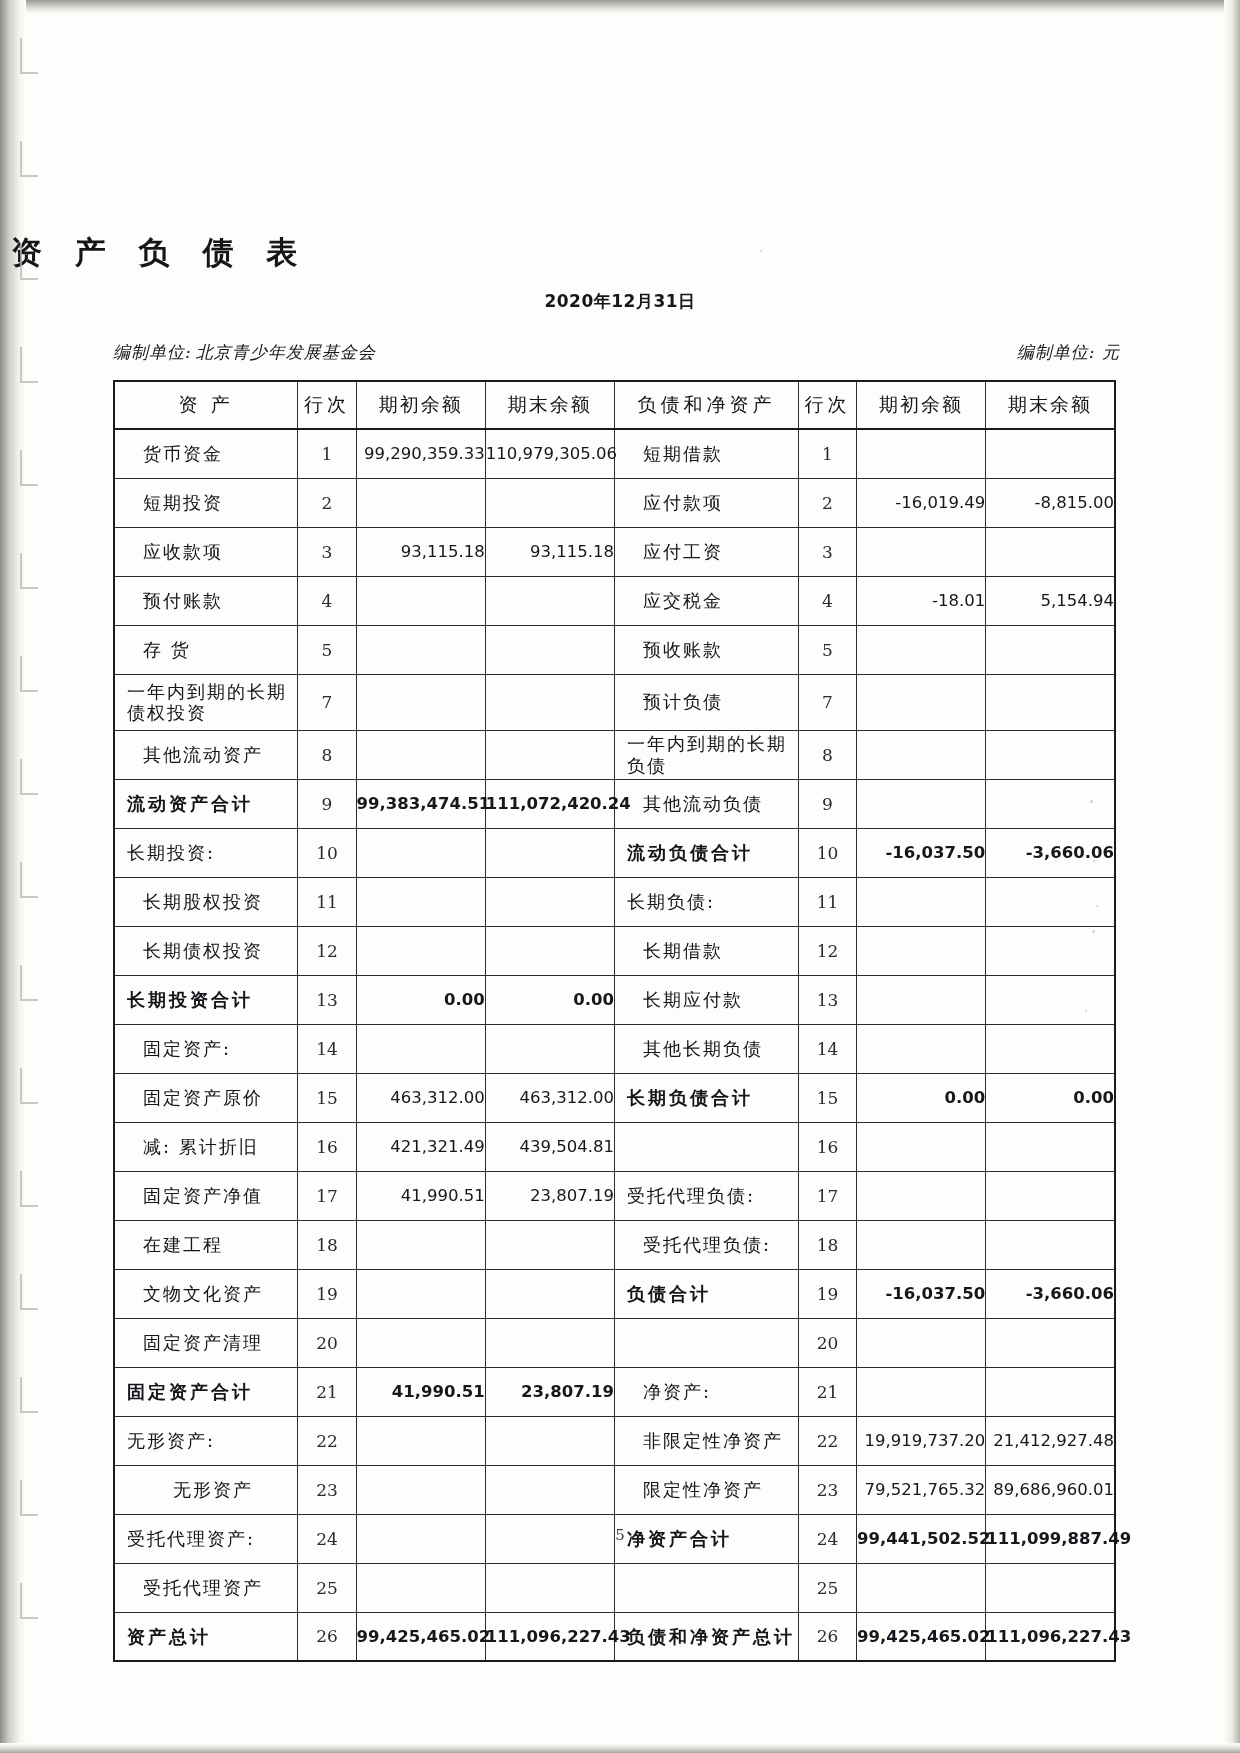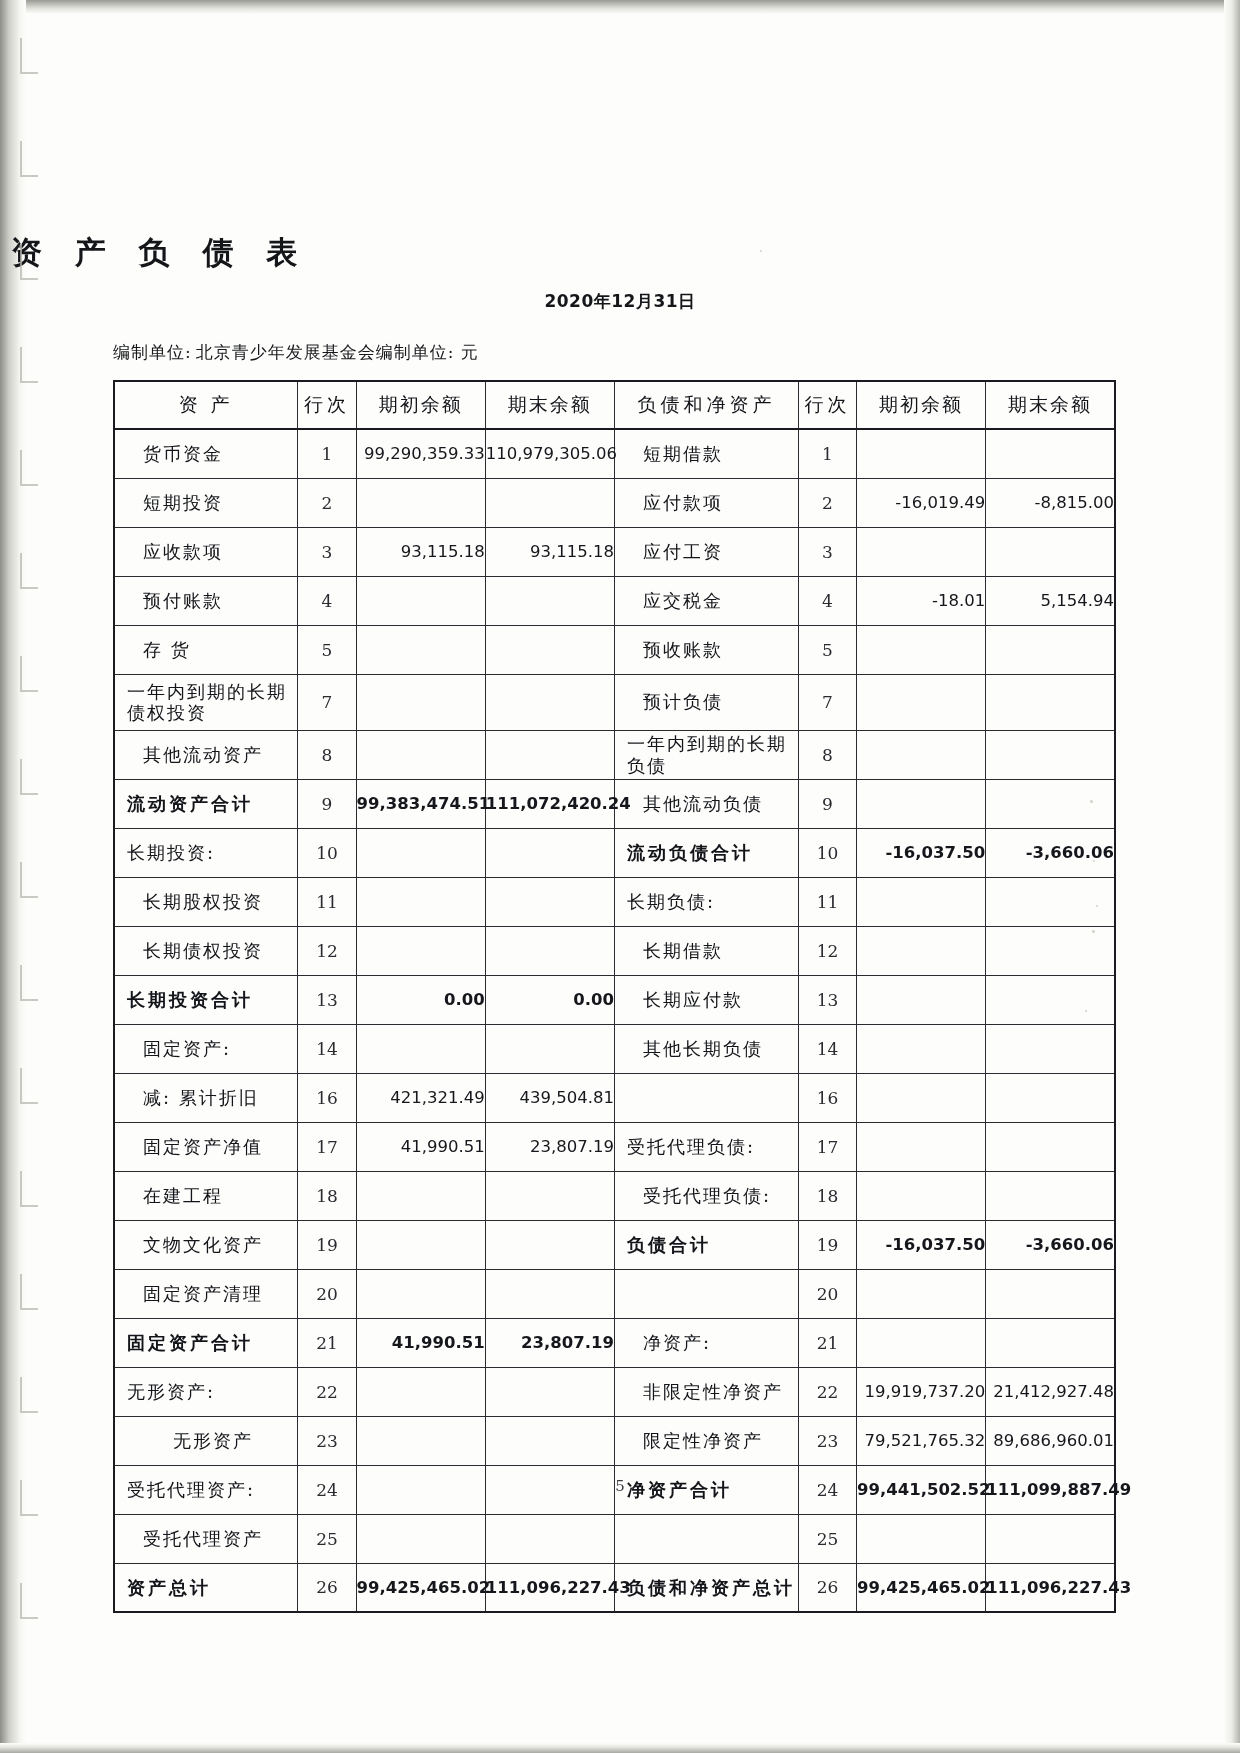--- a/index.html
+++ b/index.html
@@ -66,26 +66,27 @@
     text-align: center;
     font-size: 17px;
     font-weight: 700;
     color: #15161a;
     margin-top: 16px;
     letter-spacing: .5px;
   }
 
   .meta-row {
     display: flex;
-    justify-content: flex-start;
+    justify-content: space-between;
     align-items: flex-end;
     margin: 28px 120px 16px 113px;
     font-family: "DejaVu Serif", "Liberation Serif", serif;
     font-size: 17px;
     color: #17181c;
+    font-style: italic;
   }
   .meta-left .lbl { letter-spacing: 1px; }
   .meta-left .val { margin-left: 4px; letter-spacing: 1px; }
   .meta-right { letter-spacing: 1px; }
 
   table.bs {
     margin: 9px 0 0 113px;
     width: 1003px;
     border-collapse: collapse;
     table-layout: fixed;
@@ -102,21 +103,21 @@
   table.bs {
     border: 2px solid #1a1b20;
   }
 
   thead th {
     height: 46px;
     font-size: 19px;
     text-align: center;
     letter-spacing: 4px;
     border-bottom: 2px solid #1a1b20 !important;
-    font-family: Liberation Serif, serif;
+    font-family: Liberation Sans, sans-serif;
   }
   thead th.amt { letter-spacing: 2px; }
 
   tbody tr { height: 49px; }
   tbody tr.tall { height: 56px; }
 
   td.label {
     font-size: 18px;
     letter-spacing: 2px;
     padding-left: 16px;
@@ -350,20 +351,30 @@
           </tr>
           <tr>
             <td class="label"><span class="ind1">固定资产:</span></td>
             <td class="rowno sep-l">14</td>
             <td class="num sep-l"></td>
             <td class="num"></td>
             <td class="label sep-l"><span class="ind1">其他长期负债</span></td>
             <td class="rowno sep-l">14</td>
             <td class="num sep-l"></td>
             <td class="num sep-l"></td>
+          </tr>
+          <tr>
+            <td class="label"><span class="ind1">固定资产原价</span></td>
+            <td class="rowno sep-l">15</td>
+            <td class="num sep-l">463,312.00</td>
+            <td class="num">463,312.00</td>
+            <td class="label bold sep-l"><span class="ind0">长期负债合计</span></td>
+            <td class="rowno sep-l">15</td>
+            <td class="num b sep-l">0.00</td>
+            <td class="num b sep-l">0.00</td>
           </tr>
           <tr>
             <td class="label"><span class="ind1">减: 累计折旧</span></td>
             <td class="rowno sep-l">16</td>
             <td class="num sep-l">421,321.49</td>
             <td class="num">439,504.81</td>
             <td class="label sep-l"><span class="ind0"></span></td>
             <td class="rowno sep-l">16</td>
             <td class="num sep-l"></td>
             <td class="num sep-l"></td>

